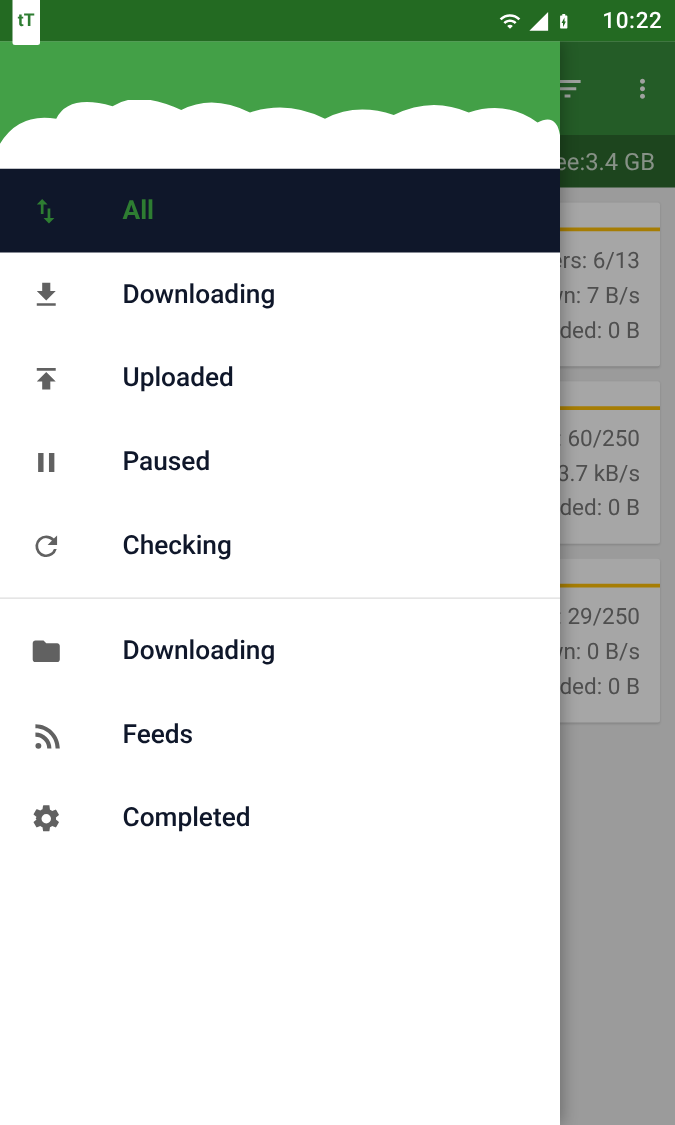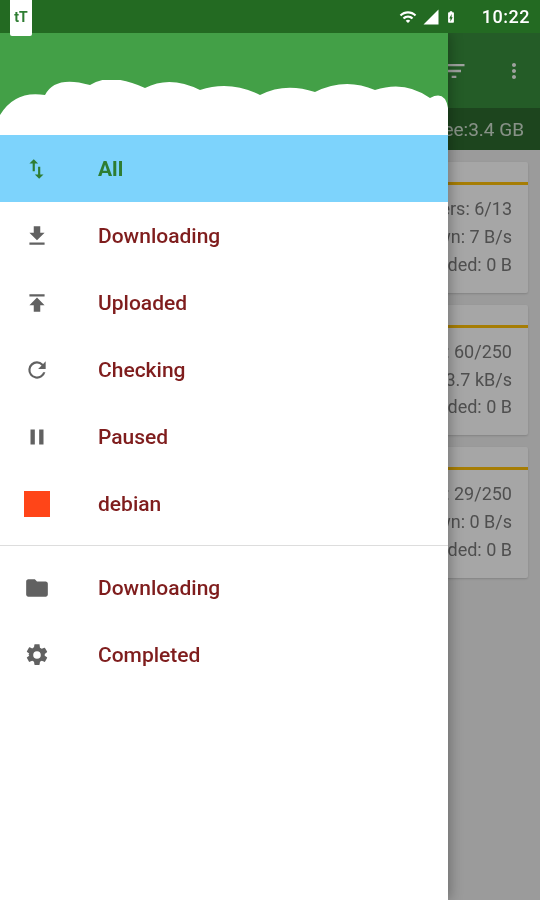--- a/index.html
+++ b/index.html
@@ -149,21 +149,21 @@
     }
     .drawer-item {
       height: 67px;
       display: flex;
       align-items: center;
       padding-left: 24px;
       gap: 48px;
       cursor: pointer;
     }
     .drawer-item.selected {
-      background: #7dd3fc;
+      background: #0f172a;
     }
     .drawer-item .icon-slot {
       width: 26px;
       height: 26px;
       display: flex;
       align-items: center;
       justify-content: center;
       flex-shrink: 0;
     }
     .drawer-item .icon-slot svg {
@@ -174,21 +174,21 @@
     .drawer-item.selected .icon-slot svg {
       fill: #2e7d32;
     }
     .drawer-item .label-box {
       width: 26px;
       height: 26px;
       flex-shrink: 0;
     }
     .drawer-item .item-label {
       font-size: 21px;
-      color: #7f1d1d;
+      color: #0f172a;
       font-weight: 500;
     }
     .drawer-item.selected .item-label {
       color: #2e7d32;
       font-weight: 700;
     }
     .drawer-divider {
       height: 1px;
       background: #ddd;
       margin: 8px 0;
@@ -288,52 +288,56 @@
         <svg viewBox="0 0 24 24">
             <path d="M5 4v2h14V4H5zm7 3L5 14h4v6h6v-6h4l-7-7z"></path>
           </svg>
       </span>
       <span class="item-label">Uploaded</span>
     </div>
 
     <div class="drawer-item">
       <span class="icon-slot">
         <svg viewBox="0 0 24 24">
+            <path d="M6 19h4V5H6v14zm8-14v14h4V5h-4z"></path>
+          </svg>
+      </span>
+      <span class="item-label">Paused</span>
+    </div>
+
+    <div class="drawer-item">
+      <span class="icon-slot">
+        <svg viewBox="0 0 24 24">
             <path d="M17.65 6.35A7.95 7.95 0 0 0 12 4a8 8 0 1 0 7.73 10h-2.08A6 6 0 1 1 12 6c1.66 0 3.14.69 4.22 1.78L13 11h7V4l-2.35 2.35z"></path>
           </svg>
       </span>
       <span class="item-label">Checking</span>
     </div>
 
-    <div class="drawer-item">
-      <span class="icon-slot">
-        <svg viewBox="0 0 24 24">
-            <path d="M6 19h4V5H6v14zm8-14v14h4V5h-4z"></path>
-          </svg>
-      </span>
-      <span class="item-label">Paused</span>
-    </div>
-
-
-    <div class="drawer-item">
-      <span class="label-box" style="background:#ff4518"></span>
-      <span class="item-label">debian</span>
-    </div>
+
 
     <div class="drawer-divider"></div>
 
     <div class="drawer-item">
       <span class="icon-slot">
         <svg viewBox="0 0 24 24">
             <path d="M10 4H4c-1.1 0-2 .9-2 2v12c0 1.1.9 2 2 2h16c1.1 0 2-.9 2-2V8c0-1.1-.9-2-2-2h-8l-2-2z"></path>
           </svg>
       </span>
       <span class="item-label">Downloading</span>
     </div>
 
+    <div class="drawer-item">
+      <span class="icon-slot">
+        <svg viewBox="0 0 24 24">
+            <path d="M6.18 17.82a2.18 2.18 0 1 0 0 4.36 2.18 2.18 0 0 0 0-4.36zM4 4v3.09c8.24 0 14.91 6.67 14.91 14.91H22C22 12.07 13.93 4 4 4zm0 6.18v3.09a8.73 8.73 0 0 1 8.73 8.73h3.09c0-6.53-5.29-11.82-11.82-11.82z"></path>
+          </svg>
+      </span>
+      <span class="item-label">Feeds</span>
+    </div>
 
 
     <div class="drawer-item">
       <span class="icon-slot">
         <svg viewBox="0 0 24 24">
             <path d="M19.14 12.94c.04-.31.06-.63.06-.94s-.02-.63-.06-.94l2.03-1.58a.5.5 0 0 0 .12-.64l-1.92-3.32a.5.5 0 0 0-.61-.22l-2.39.96a7.03 7.03 0 0 0-1.62-.94l-.36-2.54A.5.5 0 0 0 13.9 2h-3.8a.5.5 0 0 0-.49.42l-.36 2.54c-.58.24-1.12.56-1.62.94l-2.39-.96a.5.5 0 0 0-.61.22L2.71 8.48a.5.5 0 0 0 .12.64l2.03 1.58c-.4.31-.6.63-.6.94s.2.63.6.94l-2.03 1.58a.5.5 0 0 0-.12.64l1.92 3.32c.14.24.43.34.61.22l2.39-.96c.5.38 1.04.7 1.62.94l.36 2.54a.5.5 0 0 0 .49.42h3.8a.5.5 0 0 0 .49-.42l.36-2.54c.58-.24 1.12-.56 1.62-.94l2.39.96c.18.12.47.02.61-.22l1.92-3.32a.5.5 0 0 0-.12-.64l-2.03-1.58zM12 15.5A3.5 3.5 0 1 1 12 8.5a3.5 3.5 0 0 1 0 7z"></path>
           </svg>
       </span>
       <span class="item-label">Completed</span>
     </div>

